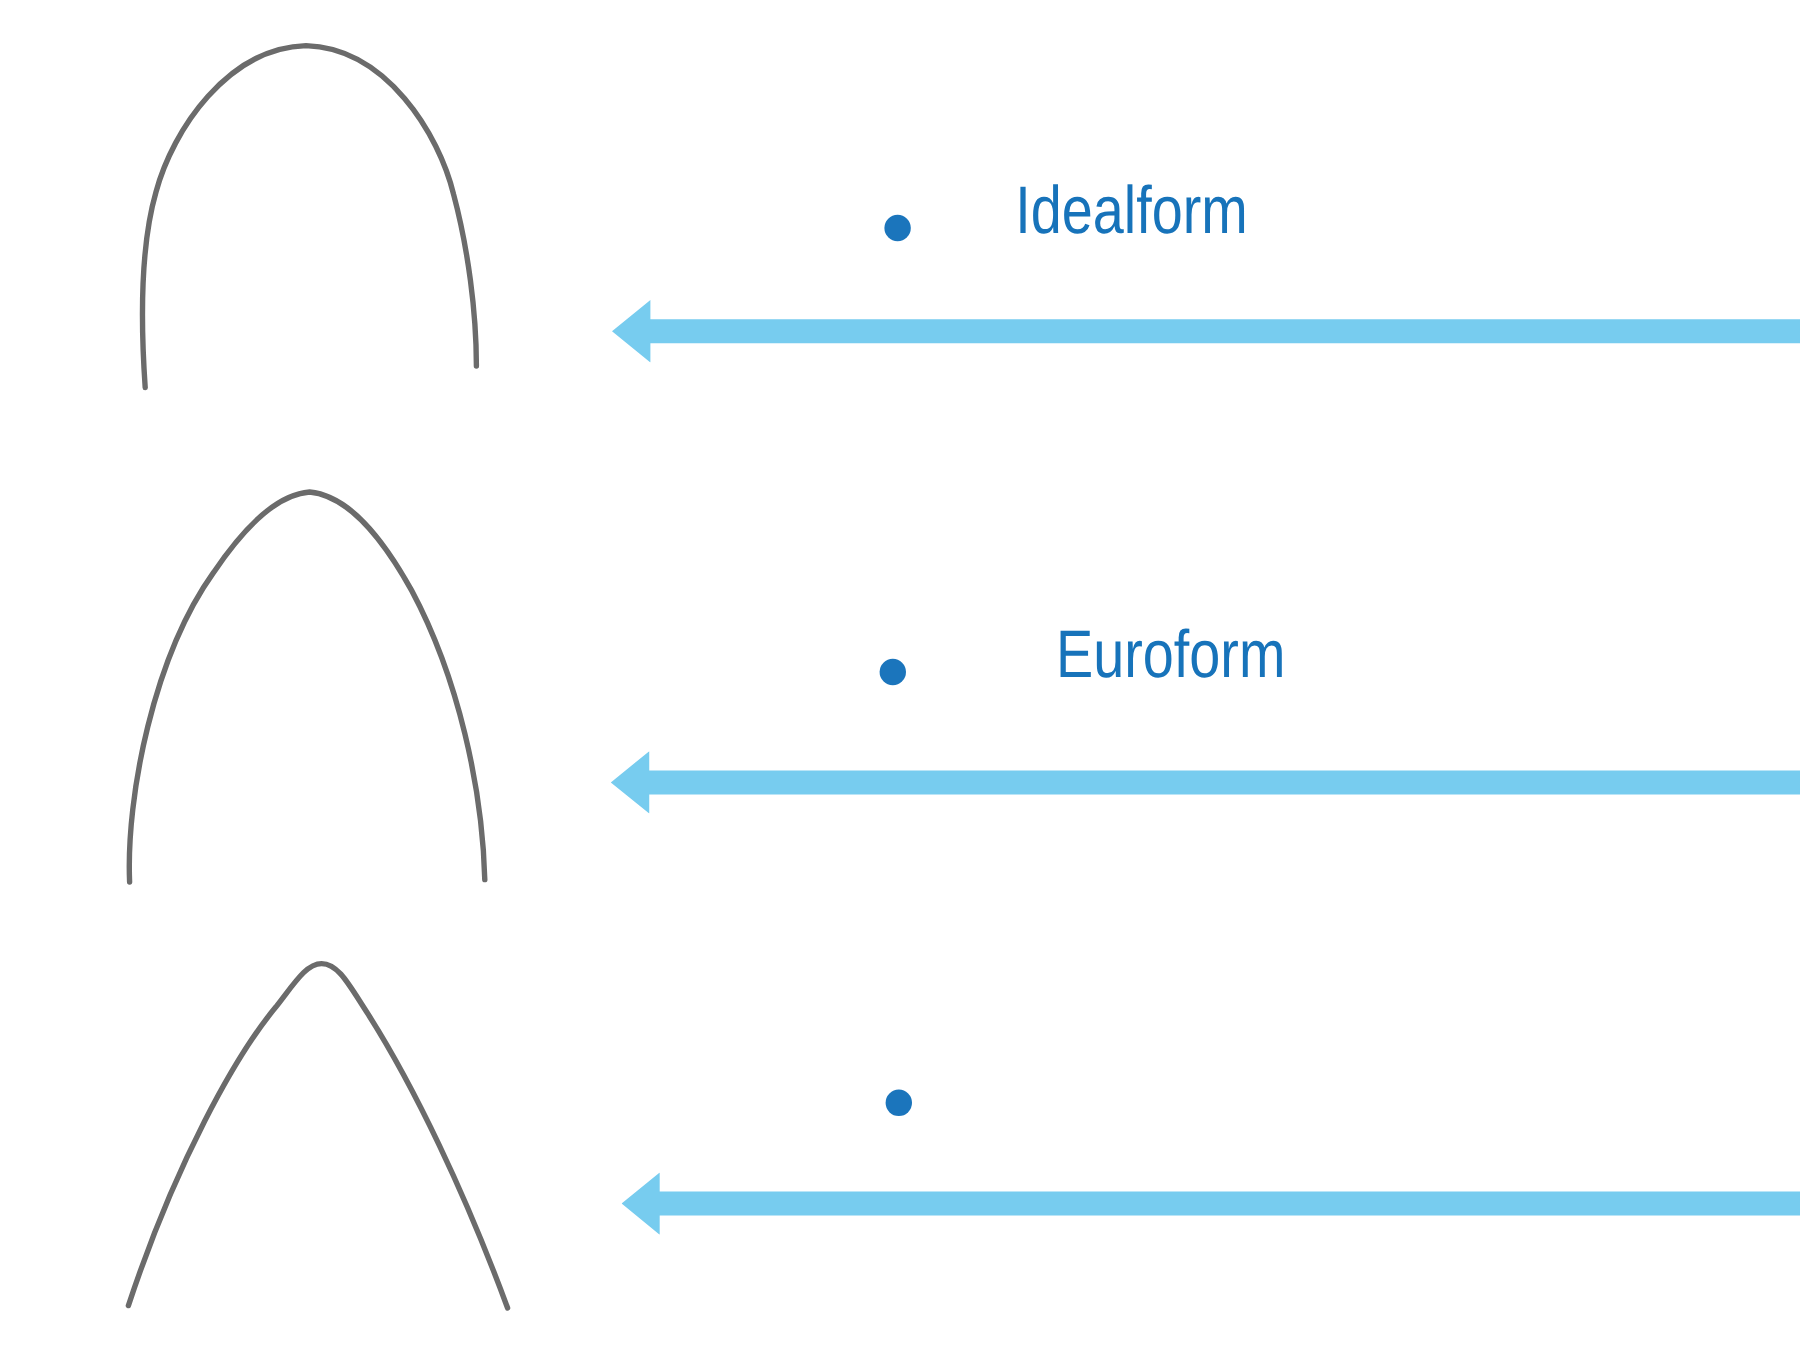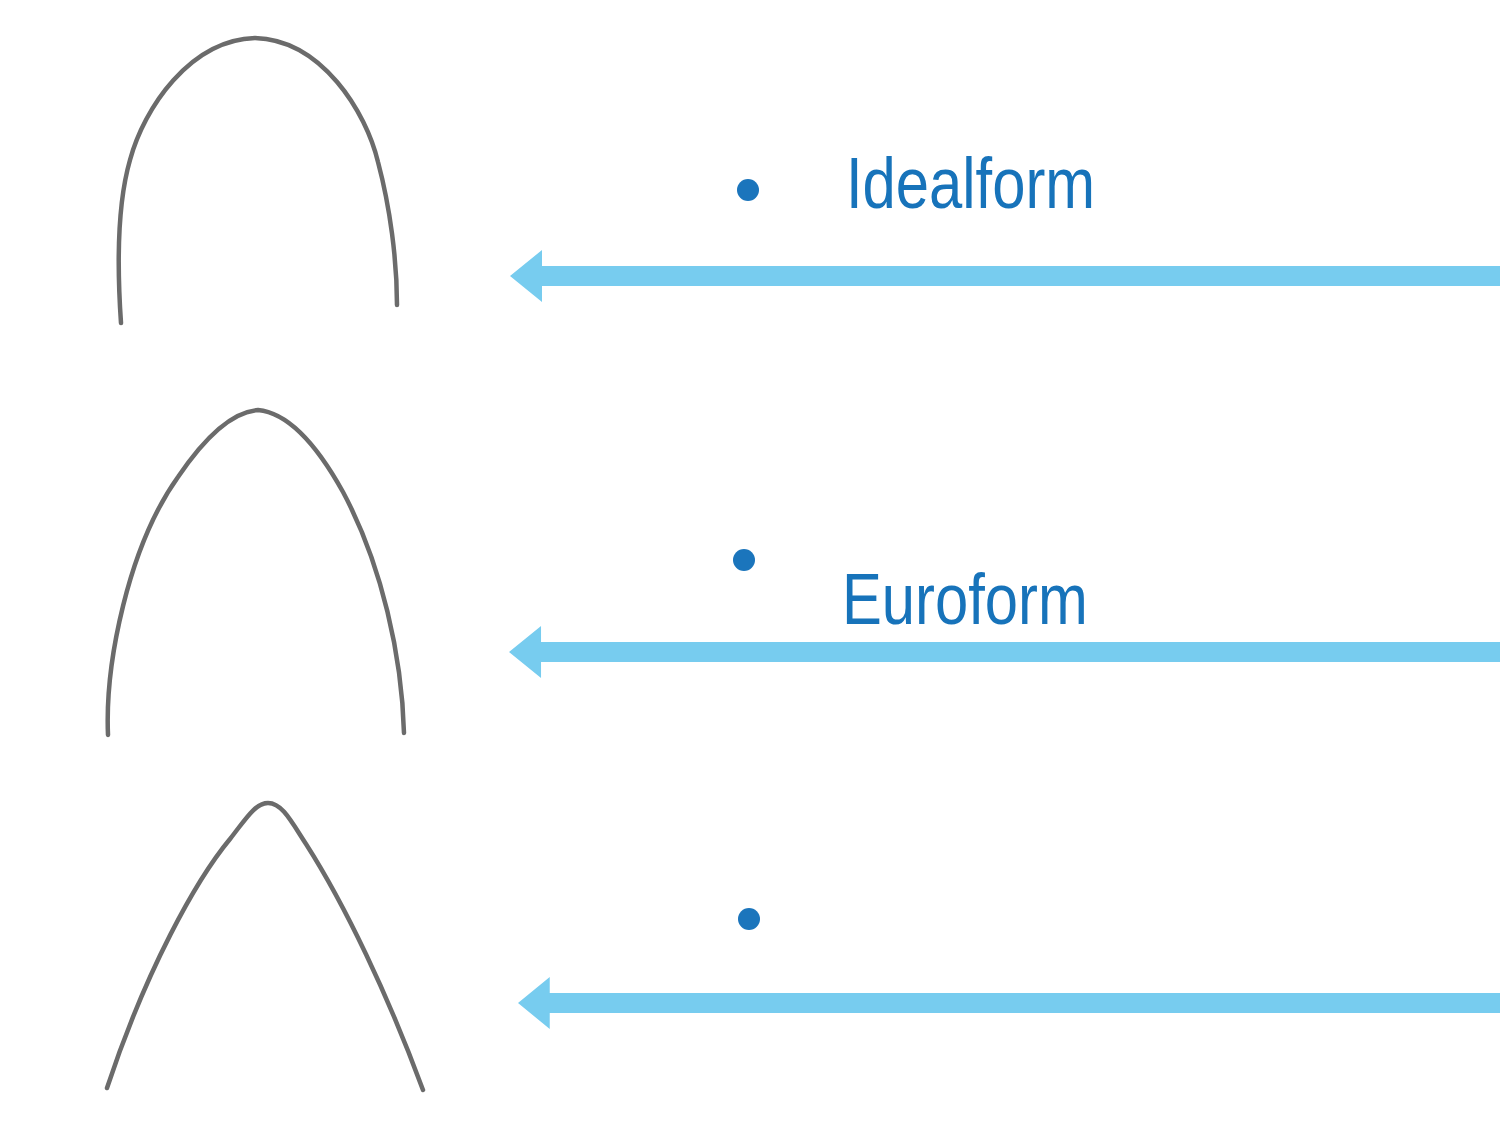--- a/index.html
+++ b/index.html
@@ -20,21 +20,21 @@
   }
   .bullet {
     position: absolute;
     width: 22px;
     height: 22px;
     border-radius: 50%;
     background: #1B75BC;
   }
   .label {
     position: absolute;
-    font-size: 72px;
+    font-size: 56px;
     line-height: normal;
     color: #1773BA;
     white-space: nowrap;
   }
   .label .squeeze {
     display: inline-block;
     transform: scaleX(0.83);
     transform-origin: 0 50%;
   }
   .arrow {
@@ -43,21 +43,21 @@
 
   
   #arch-1  { left: 114px; top: 30px;  }
   #bullet-1{ left: 737px; top: 179px; }
   #label-1 { left: 846px; top: 142px; }
   #arrow-1 { left: 510px; top: 250px; }
 
   
   #arch-2  { left: 102px; top: 402px; }
   #bullet-2{ left: 733px; top: 549px; }
-  #label-2 { left: 842px; top: 512px; margin-top: 46px; }
+  #label-2 { left: 880px; top: 512px; }
   #arrow-2 { left: 509px; top: 626px; }
 
   
   #arch-3  { left: 98px;  top: 795px; }
   #bullet-3{ left: 738px; top: 908px; }
   #label-3 { left: 862px; top: 876px; }
   #arrow-3 { left: 518px; top: 977px; }
 </style>
 </head>
 <body>

